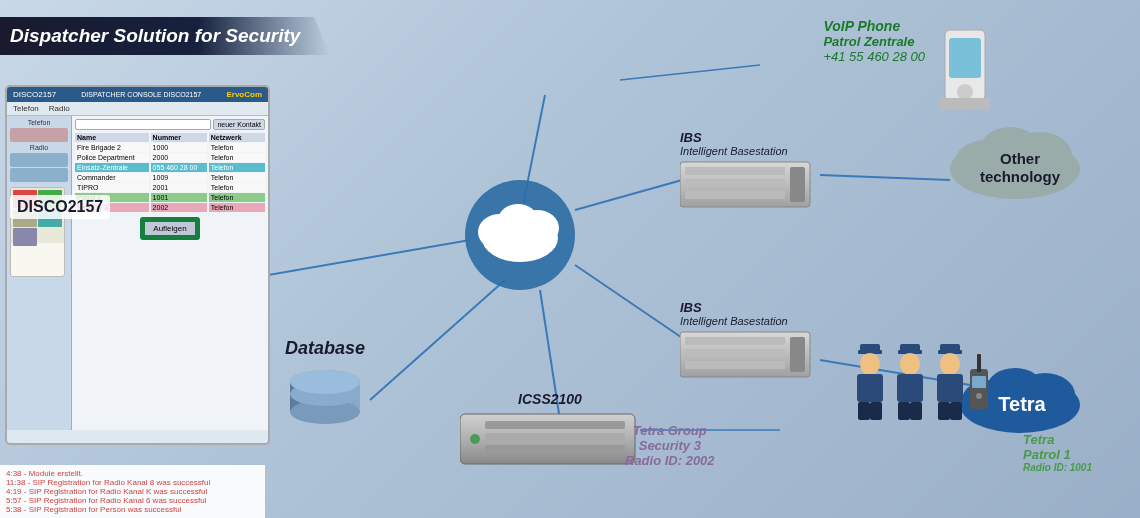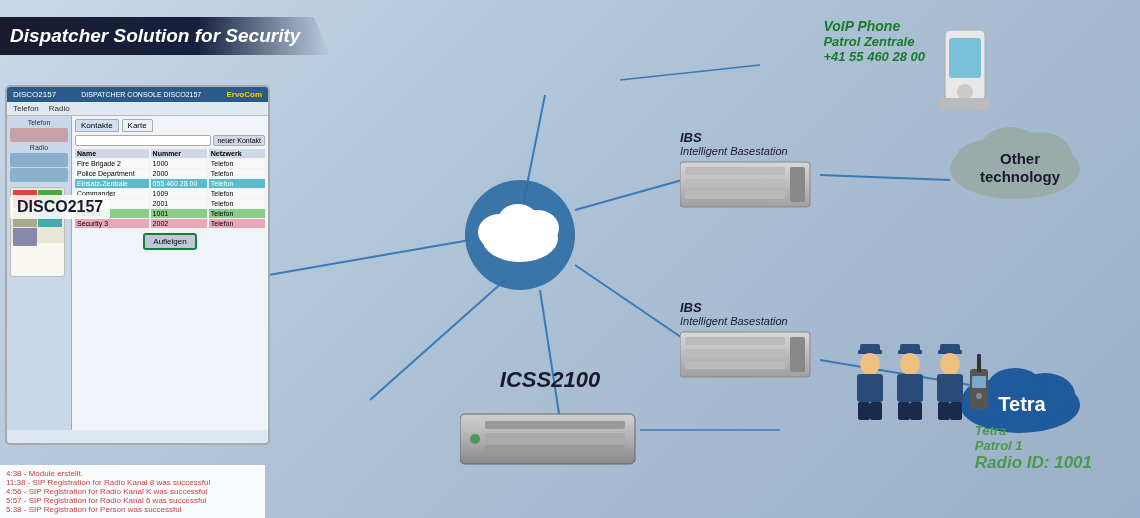--- a/index.html
+++ b/index.html
@@ -78,21 +78,21 @@
 <div class="content-layer">
 
   <div class="title-banner">
     <h1>Dispatcher Solution for Security</h1>
   </div>
 
 
   <div style="position:absolute; top:18px; right:215px; z-index:3;">
     <div style="color:#1a7a2a; font-size:14px; font-weight:bold; font-style:italic;">VoIP Phone</div>
     <div style="color:#1a7a2a; font-size:13px; font-weight:bold; font-style:italic;">Patrol Zentrale</div>
-    <div style="color:#1a7a2a; font-size:13px; font-weight:bold; font-style:italic;">+41 55 460 28 00</div>
+    <div style="color:#1a7a2a; font-size:13px; font-weight:normal; font-style:italic;">+41 55 460 28 00</div>
   </div>
 
   <div style="position:absolute; top:20px; right:145px; z-index:3;">
     <svg width="60" height="100" viewBox="0 0 60 100">
       <rect x="10" y="10" width="40" height="70" rx="5" fill="#e8e8e8" stroke="#aaa" stroke-width="1"></rect>
       <rect x="14" y="18" width="32" height="40" rx="3" fill="#7ac0d8"></rect>
       <ellipse cx="30" cy="72" rx="8" ry="8" fill="#ccc"></ellipse>
       <rect x="5" y="78" width="50" height="12" rx="3" fill="#bbb"></rect>
     </svg>
   </div>
@@ -158,39 +158,60 @@
     <svg width="130" height="120" viewBox="0 0 130 120">
       <circle cx="65" cy="65" r="55" fill="#2e6da4" opacity="0.9"></circle>
 
       <ellipse cx="65" cy="68" rx="38" ry="24" fill="white"></ellipse>
       <ellipse cx="45" cy="62" rx="22" ry="18" fill="white"></ellipse>
       <ellipse cx="82" cy="58" rx="22" ry="18" fill="white"></ellipse>
       <ellipse cx="63" cy="50" rx="20" ry="16" fill="white"></ellipse>
     </svg>
   </div>
 
+  <div style="position:absolute; bottom:70px; left:285px; z-index:3; text-align:center;">
+    <div style="font-size:18px; font-weight:bold; color:#1a1a2e; margin-bottom:5px; font-style:italic;">Database</div>
+    <svg width="80" height="80" viewBox="0 0 80 80">
+      <ellipse cx="40" cy="18" rx="35" ry="12" fill="#7a9abb"></ellipse>
+      <rect x="5" y="18" width="70" height="30" fill="url(#dbGrad)"></rect>
+      <defs>
+        <linearGradient id="dbGrad" x1="0" y1="0" x2="1" y2="0">
+          <stop offset="0%" stop-color="#5a7a9b"></stop>
+          <stop offset="100%" stop-color="#8aaccc"></stop>
+        </linearGradient>
+      </defs>
+      <ellipse cx="40" cy="48" rx="35" ry="12" fill="#7a9abb"></ellipse>
+      <ellipse cx="40" cy="30" rx="35" ry="12" fill="#8aaccc"></ellipse>
+      <ellipse cx="40" cy="18" rx="35" ry="12" fill="#9abcdd"></ellipse>
+    </svg>
+  </div>
 
   <div style="position:absolute; bottom:45px; left:460px; z-index:3; text-align:center;">
-    <div style="font-size:22px; font-weight:bold; color:#1a1a2e; margin-bottom:16px; font-style:italic;">ICSS2100</div>
+    <div style="font-size:14px; font-weight:bold; color:#1a1a2e; margin-bottom:2px; font-style:italic;">ICSS2100</div>
     <svg width="180" height="60" viewBox="0 0 180 60">
       <defs>
         <linearGradient id="serverGrad" x1="0" y1="0" x2="0" y2="1">
           <stop offset="0%" stop-color="#d0d0d0"></stop>
           <stop offset="50%" stop-color="#b0b0b0"></stop>
           <stop offset="100%" stop-color="#888"></stop>
         </linearGradient>
       </defs>
       <rect x="0" y="5" width="175" height="50" rx="5" fill="url(#serverGrad)" stroke="#666" stroke-width="1"></rect>
       <circle cx="15" cy="30" r="5" fill="#4a9a5a"></circle>
       <rect x="25" y="12" width="140" height="8" rx="2" fill="#999"></rect>
       <rect x="25" y="24" width="140" height="8" rx="2" fill="#aaa"></rect>
       <rect x="25" y="36" width="140" height="8" rx="2" fill="#999"></rect>
     </svg>
   </div>
 
+  <div style="position:absolute; bottom:50px; left:625px; z-index:3; text-align:center;">
+    <div style="color:#8a6a9a; font-size:13px; font-weight:bold; font-style:italic;">Tetra Group</div>
+    <div style="color:#8a6a9a; font-size:13px; font-weight:bold; font-style:italic;">Security 3</div>
+    <div style="color:#8a6a9a; font-size:13px; font-weight:bold; font-style:italic;">Radio ID: 2002</div>
+  </div>
 
   <div style="position:absolute; bottom:75px; right:135px; z-index:3;">
     <svg width="160" height="95" viewBox="0 0 160 95">
 
       <g transform="translate(0,0)">
         <rect x="15" y="0" width="20" height="8" rx="2" fill="#2a4a7a"></rect>
         <rect x="13" y="6" width="24" height="4" rx="1" fill="#2a4a7a"></rect>
         <ellipse cx="25" cy="20" rx="10" ry="11" fill="#f0c080"></ellipse>
         <rect x="12" y="30" width="26" height="28" rx="3" fill="#2a4a7a"></rect>
         <rect x="13" y="58" width="12" height="18" rx="2" fill="#1a2a4a"></rect>
@@ -220,21 +241,21 @@
         <rect x="12" y="0" width="4" height="18" rx="1" fill="#333"></rect>
         <rect x="7" y="22" width="14" height="12" rx="1" fill="#7ac"></rect>
         <circle cx="14" cy="42" r="3" fill="#888"></circle>
       </g>
     </svg>
   </div>
 
   <div style="position:absolute; bottom:45px; right:48px; z-index:3; text-align:left;">
     <div style="color:#4a9a4a; font-size:13px; font-weight:bold; font-style:italic;">Tetra</div>
     <div style="color:#4a9a4a; font-size:13px; font-weight:bold; font-style:italic;">Patrol 1</div>
-    <div style="color:#4a9a4a; font-size:17px; font-weight:bold; font-style:italic;">Radio ID: 1001</div>
+    <div style="color:#4a9a4a; font-size:10px; font-weight:bold; font-style:italic;">Radio ID: 1001</div>
   </div>
 
   <div style="position:absolute; top:85px; left:5px; width:265px; height:360px; background:#dde8f0; border-radius:5px; border:2px solid #aaa; overflow:hidden; z-index:3;">
 
     <div style="background:#2a5a8a; color:white; padding:3px 6px; font-size:8px; display:flex; justify-content:space-between; align-items:center;">
       <span>DISCO2157</span>
       <span style="font-size:7px;">DISPATCHER CONSOLE DISCO2157</span>
       <span style="color:#ffcc00; font-weight:bold; font-size:8px;">ErvoCom</span>
     </div>
 
@@ -258,24 +279,20 @@
             <div style="width:24px; height:18px; background:#4a4; border-radius:1px;"></div>
             <div style="width:24px; height:18px; background:#aa8; border-radius:1px;"></div>
             <div style="width:24px; height:18px; background:#4aa; border-radius:1px;"></div>
             <div style="width:24px; height:18px; background:#88a; border-radius:1px;"></div>
           </div>
         </div>
       </div>
 
       <div style="flex:1; padding:3px; background:#f0f4f8; overflow:hidden;">
 
-        <div style="display:flex; gap:3px; margin-bottom:3px;">
-          <div style="font-size:8px; padding:1px 5px; background:#d0e0f0; border-radius:2px 2px 0 0; border:1px solid #aaa;">Kontakte</div>
-          <div style="font-size:8px; padding:1px 5px; background:#e8f0f8; border-radius:2px 2px 0 0; border:1px solid #aaa;">Karte</div>
-        </div>
 
         <div style="display:flex; gap:2px; margin-bottom:3px;">
           <div style="flex:1; height:11px; background:white; border:1px solid #aaa; border-radius:2px;"></div>
           <div style="font-size:7px; padding:1px 3px; background:#d0d8e8; border:1px solid #aaa; border-radius:2px;">neuer Kontakt</div>
         </div>
 
         <div style="display:flex; gap:2px; margin-bottom:1px;">
           <div style="flex:2; font-size:7px; font-weight:bold; padding:1px 2px; background:#d0d8e8;">Name</div>
           <div style="flex:1.5; font-size:7px; font-weight:bold; padding:1px 2px; background:#d0d8e8;">Nummer</div>
           <div style="flex:1.5; font-size:7px; font-weight:bold; padding:1px 2px; background:#d0d8e8;">Netzwerk</div>
@@ -311,29 +328,29 @@
           <div style="flex:1.5; font-size:7px; padding:1px 2px; background:#8acc88;">1001</div>
           <div style="flex:1.5; font-size:7px; padding:1px 2px; background:#8acc88;">Telefon</div>
         </div>
         <div style="display:flex; gap:2px; margin-bottom:1px;">
           <div style="flex:2; font-size:7px; padding:1px 2px; background:#e8a8b8;">Security 3</div>
           <div style="flex:1.5; font-size:7px; padding:1px 2px; background:#e8a8b8;">2002</div>
           <div style="flex:1.5; font-size:7px; padding:1px 2px; background:#e8a8b8;">Telefon</div>
         </div>
 
         <div style="margin-top:5px; display:flex; justify-content:center;">
-          <div style="font-size:8px; padding:2px 8px; background:#c0c8d8; border-radius:3px; border:2px solid #15803d;">Aufleigen</div>
+          <div style="font-size:8px; padding:2px 8px; background:#c0c8d8; border-radius:3px; border:5px solid #15803d;">Aufleigen</div>
         </div>
       </div>
     </div>
   </div>
 
   <div style="position:absolute; top:195px; left:10px; background:rgba(255,255,255,0.85); padding:3px 7px; font-size:16px; font-weight:bold; color:#1a1a2e; border-radius:3px; z-index:4;">DISCO2157</div>
 
   <div style="position:absolute; bottom:0; left:0; width:265px; background:rgba(255,255,255,0.92); padding:4px 6px; font-size:8px; color:#cc4444; z-index:4;">
     <div>4:38 - Module erstellt.</div>
     <div>11:38 - SIP Registration for Radio Kanal 8 was successful</div>
-    <div>4:56 - SIP Registration for Radio Kanal K was successful</div>
+    <div>4:19 - SIP Registration for Radio Kanal K was successful</div>
     <div>5:57 - SIP Registration for Radio Kanal 6 was successful</div>
     <div>5:38 - SIP Registration for Person was successful</div>
   </div>
 
 </div>
 
 </body></html>

